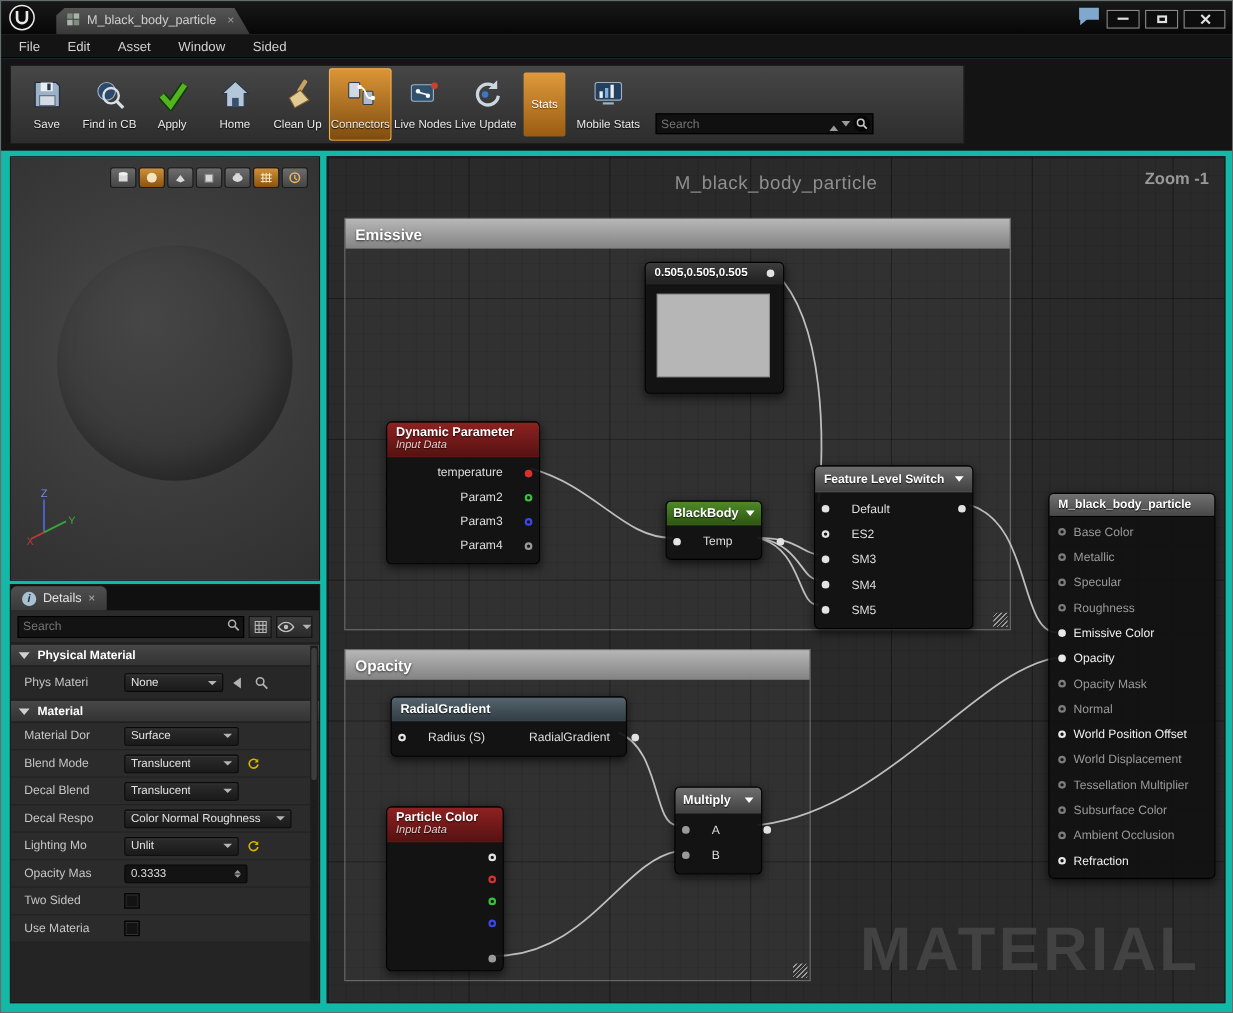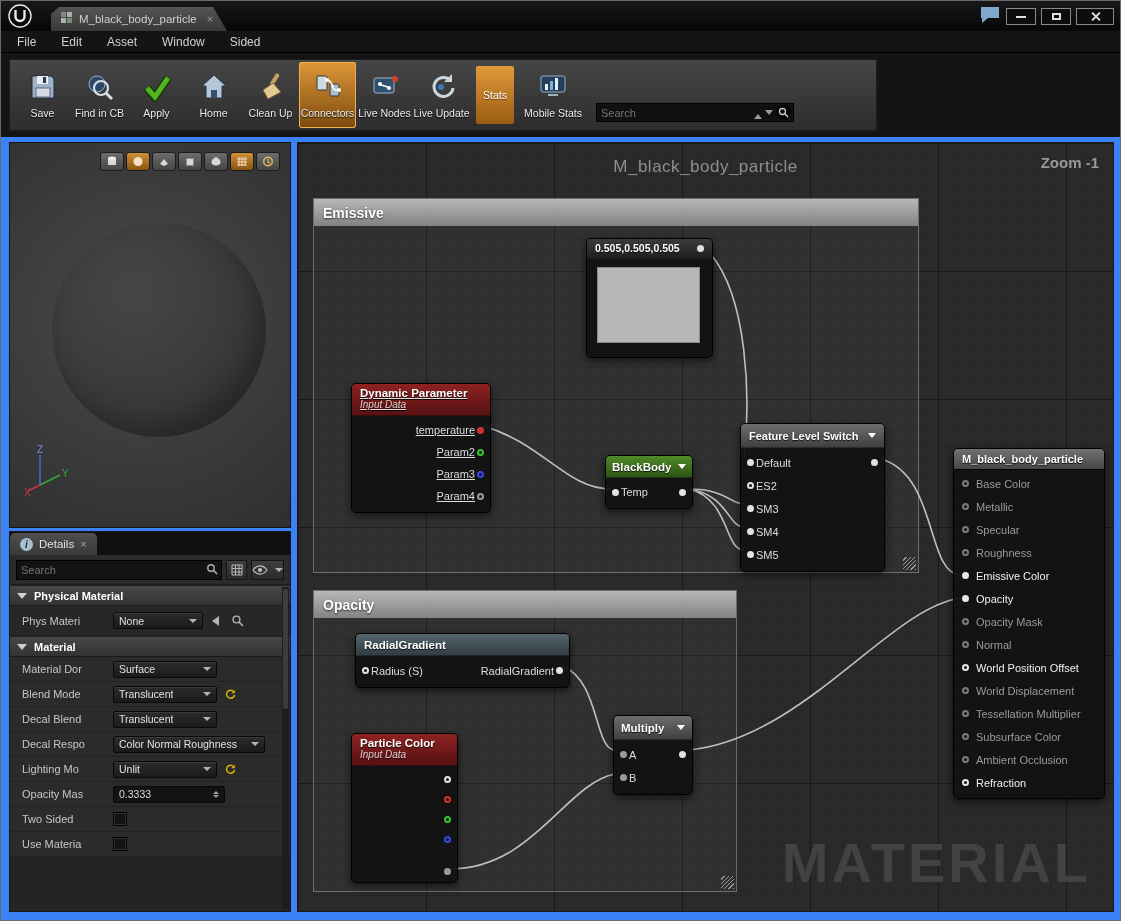--- a/index.html
+++ b/index.html
@@ -1,17 +1,17 @@
 <!DOCTYPE html>
 <html><head>
 <meta charset="utf-8">
 <style>
   * { box-sizing: border-box; margin: 0; padding: 0; }
   html,body { background:#000; font-family:"Liberation Sans",sans-serif; }
-  .window { position:relative; width:1121px; height:921px; background:#3b82f6; border:1px solid #6a6a6a; overflow:hidden; }
+  .window { position:relative; width:1121px; height:921px; background:#14b8a6; border:1px solid #6a6a6a; overflow:hidden; }
 
   
   .titlebar { position:relative; height:30px; background:linear-gradient(#181818,#070707); display:flex; align-items:flex-end; }
   .ue-logo { position:absolute; left:6px; top:2px; width:26px; height:26px; }
   .tab { margin-left:50px; height:24px; display:flex; align-items:center; gap:6px; padding:0 14px 0 10px;
          background:linear-gradient(#555,#383838); color:#cfcfcf; font-size:11.5px;
          clip-path:polygon(0 100%, 0 7px, 8px 0, calc(100% - 14px) 0, 100% 100%); }
   .tab-close { color:#9a9a9a; font-size:11px; margin-left:4px; }
   .tb-right { position:absolute; right:6px; top:4px; display:flex; align-items:center; gap:5px; }
   .winbtn { width:30px; height:17px; background:#0d0d0d; border:1px solid #8a8a8a; display:flex; align-items:center; justify-content:center; position:relative; }
@@ -105,21 +105,21 @@
   .node-header { display:block; padding:3px 8px 4px; font-size:11.5px; font-weight:bold; color:#fff; text-shadow:0 1px 1px rgba(0,0,0,.8); border-radius:4px 4px 0 0; border-bottom:1px solid rgba(0,0,0,.6); }
   .node-header.flexrow { display:flex; align-items:center; gap:6px; }
   .header-red   { background:linear-gradient(#8e2222,#571111); }
   .header-green { background:linear-gradient(#4f8a28,#2e5513); }
   .header-gray  { background:linear-gradient(#6e6e6e,#404040); }
   .header-slate { background:linear-gradient(#55656e,#323d44); }
   .header-dark  { background:linear-gradient(#3c3c3c,#202020); }
   .nh-sub { font-weight:normal; font-style:italic; font-size:10px; color:#e3cfcf; }
   .hdr-caret { margin-left:auto; width:0;height:0;border-left:4px solid transparent;border-right:4px solid transparent;border-top:5px solid #fff; }
   .node-body { padding:3px 0 5px; }
-  .prow { display:flex; align-items:center; gap:2px; padding:0 6px; height:22px; }
+  .prow { display:flex; align-items:center; gap:20px; padding:0 6px; height:22px; }
   .prow.out { justify-content:flex-end; }
   .plabel { white-space:nowrap; }
   .pin { width:7px; height:7px; border-radius:50%; border:2px solid #9a9a9a; flex:none; }
   .pin.white{border-color:#e2e2e2;} .pin.red{border-color:#d83030;} .pin.green{border-color:#35c435;}
   .pin.blue{border-color:#3848e8;} .pin.gray{border-color:#9a9a9a;}
   .pin.filled.white{background:#e2e2e2;} .pin.filled.red{background:#d83030;} .pin.filled.gray{background:#9a9a9a;}
   .spacer { flex:1; }
   .const-preview { margin:8px 12px 10px 10px; height:76px; background:#b6b6b6; box-shadow:inset 0 0 0 1px #8a8a8a; }
 
   .mnode-header { background:linear-gradient(#717171,#474747); padding:4px 8px; font-size:11px; font-weight:bold; color:#fff; text-shadow:0 1px 1px #000; border-radius:4px 4px 0 0; border-bottom:1px solid #000; }
@@ -523,21 +523,21 @@
       </svg>
 
       <div class="node" style="left:288px;top:95px;width:127px;height:120px;">
         <div class="node-header header-dark flexrow" style="font-size:10.5px;">
           <span>0.505,0.505,0.505</span>
           <span class="pin filled white" style="margin-left:auto;"></span>
         </div>
         <div class="const-preview"></div>
       </div>
 
-      <div class="node" style="left:53px;top:240px;width:140px;text-decoration:underline;">
+      <div class="node" style="left:53px;top:240px;width:140px;">
         <div class="node-header header-red" style="height:32px;">
           <div>Dynamic Parameter</div>
           <div class="nh-sub">Input Data</div>
         </div>
         <div class="node-body">
           <div class="prow out">
             <span class="plabel">temperature</span>
             <span class="pin filled red"></span>
           </div>
           <div class="prow out">

